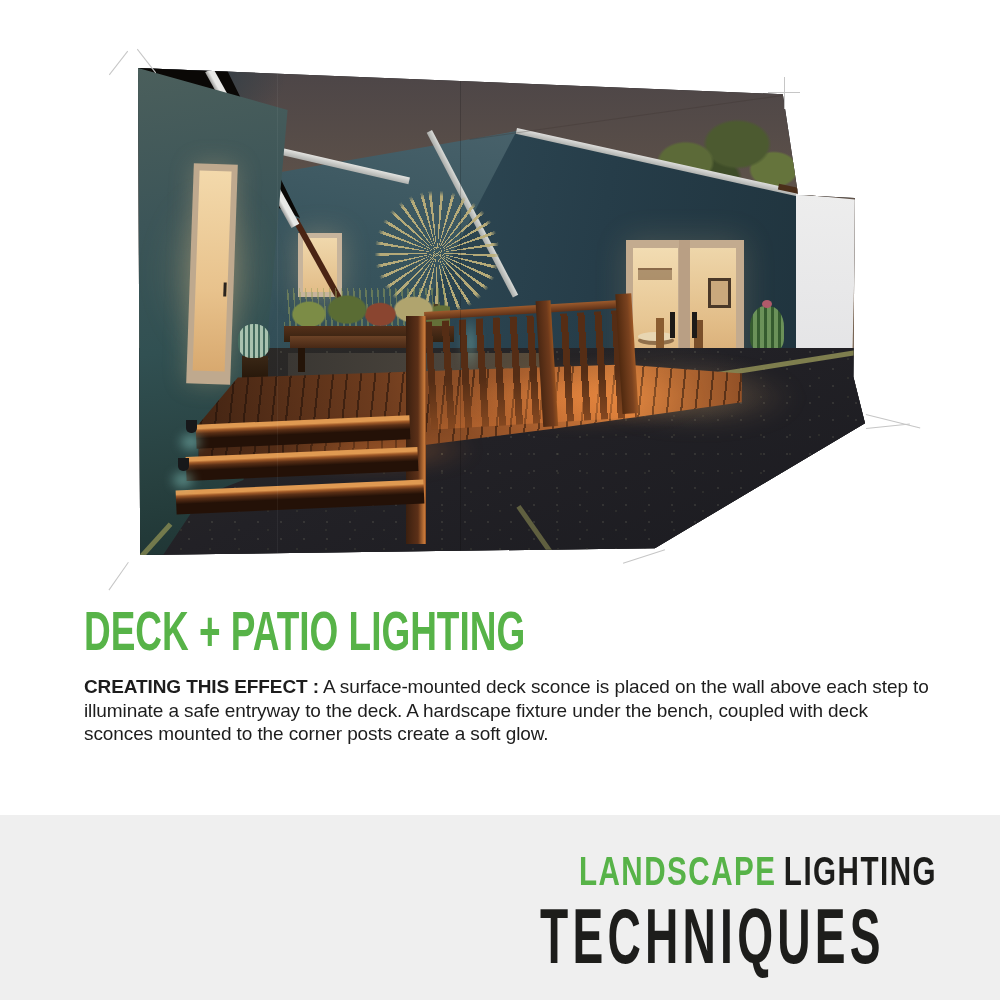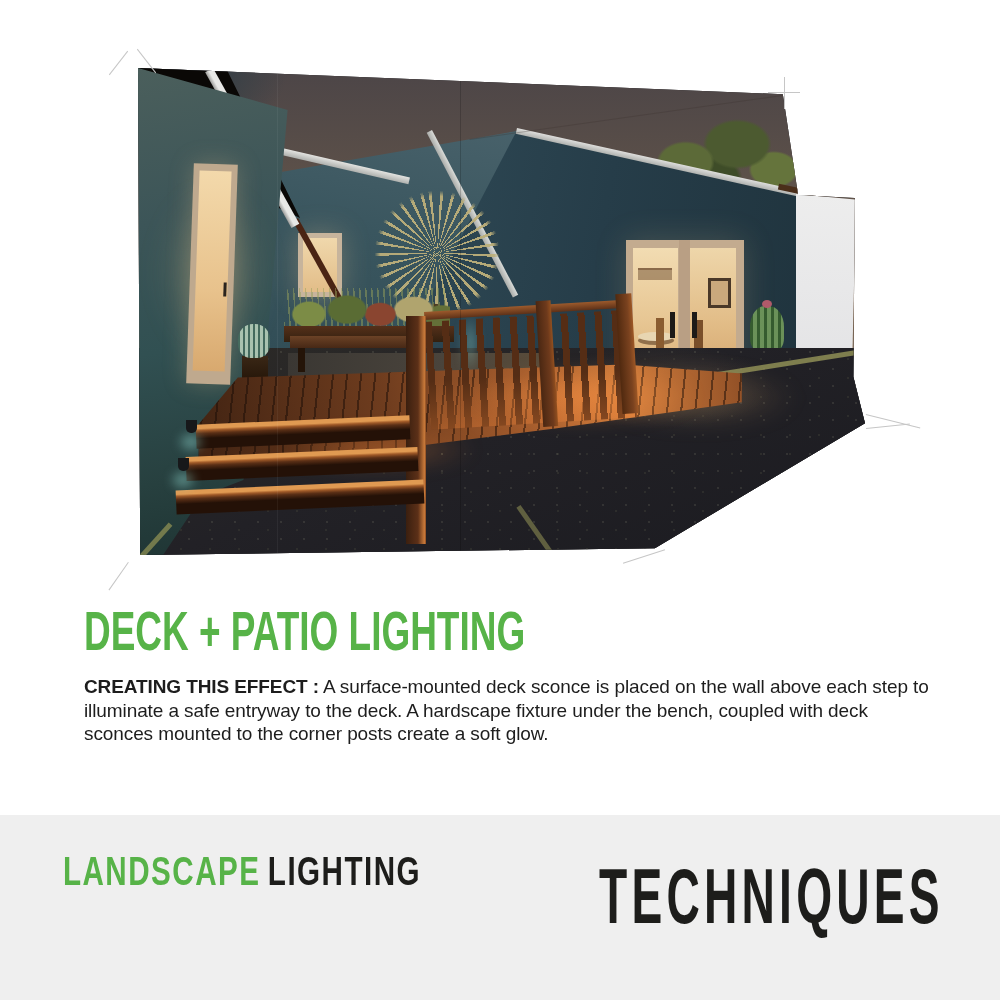--- a/index.html
+++ b/index.html
@@ -193,21 +193,21 @@
   
   .content{position:absolute;left:84px;top:603px;width:852px;color:#1d1d1d;}
   .headline{margin:0;color:#57b348;font-weight:bold;font-size:56px;line-height:1;letter-spacing:0px;
     transform:scaleX(.66);transform-origin:left bottom;white-space:nowrap;}
   .body-text{margin:16px 0 0 0;font-size:19px;line-height:23.5px;letter-spacing:-0.1px;}
   .body-text + .body-text{margin-top:13px;text-decoration:underline;}
   .lead{font-weight:bold;}
 
   
   .footer{position:absolute;left:0;top:815px;width:1000px;height:185px;background:#efefef;
-    display:flex;flex-direction:row;align-items:flex-start;justify-content:flex-start;padding-top:36px;box-sizing:border-box;}
+    display:flex;flex-direction:column;align-items:flex-end;justify-content:flex-start;padding-top:36px;box-sizing:border-box;}
   .brand-line1{font-weight:bold;font-size:40px;line-height:1;letter-spacing:2px;white-space:nowrap;
     transform:scaleX(.74);transform-origin:center;}
   .brand-green{color:#57b348;}
   .brand-dark{color:#1d1d1b;margin-left:10px;}
   .brand-line2{margin-top:7px;font-weight:bold;font-size:77px;line-height:1;letter-spacing:7px;color:#1d1d1b;
     white-space:nowrap;transform:scaleX(.60);transform-origin:center;}
 </style>
 </head>
 <body>
 

